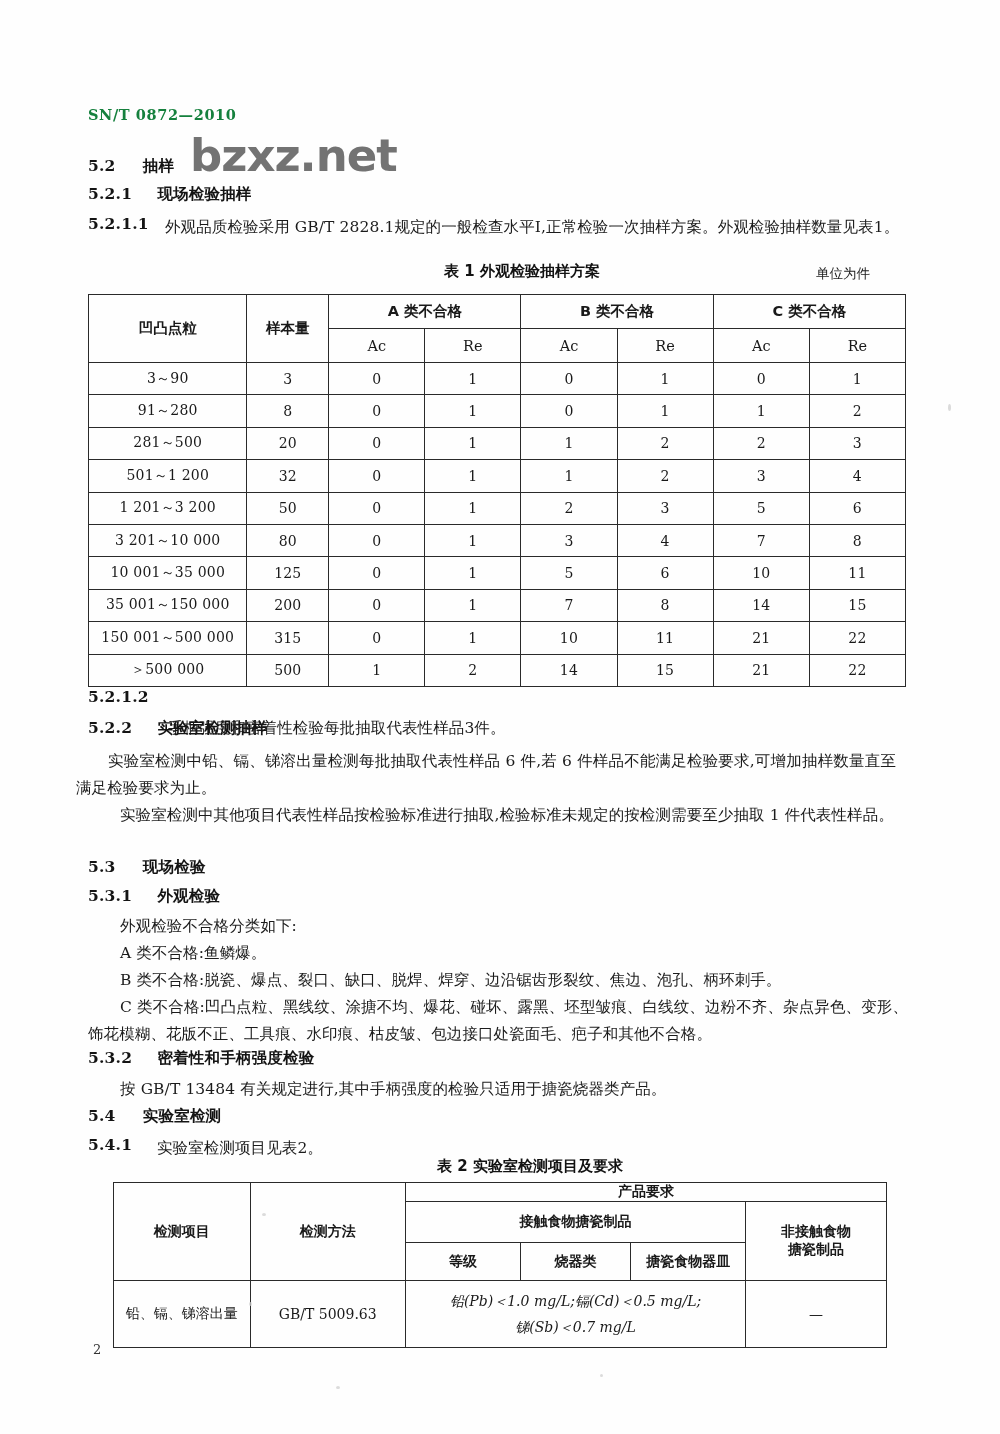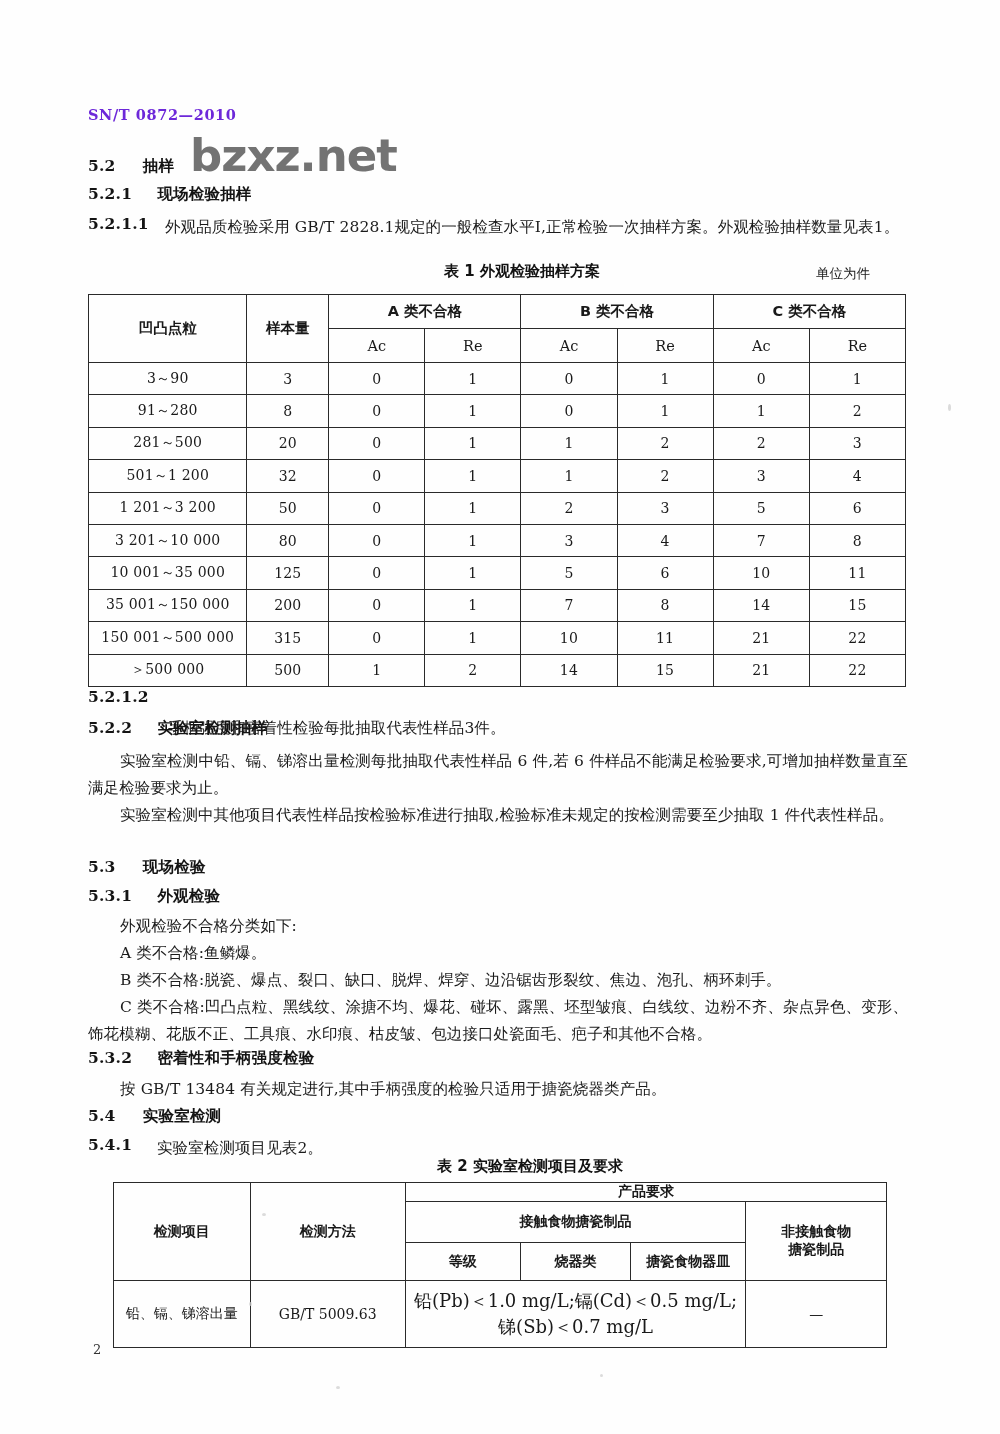--- a/index.html
+++ b/index.html
@@ -42,21 +42,21 @@
   }
 
   .runhead {
     position: absolute;
     left: 88px;
     top: 106px;
     font-family: "DejaVu Serif", "Liberation Serif", serif;
     font-weight: bold;
     font-size: 14.5px;
     letter-spacing: 0.6px;
-    color: #6d28d9;
+    color: #15803d;
   }
 
   .clause {
     position: absolute;
     font-family: "DejaVu Sans", "Liberation Sans", sans-serif;
     font-weight: bold;
     font-size: 15.5px;
     color: #141414;
     white-space: nowrap;
     letter-spacing: 0.2px;
@@ -122,23 +122,24 @@
 
   #table1 { left: 88px; top: 294px; width: 818px; }
   #table1 tr.hrow1 th { height: 33px; }
   #table1 tr.hrow2 th { height: 33px; }
   #table1 tbody td { height: 31.4px; }
 
   #table2 { left: 113px; top: 1182px; width: 774px; }
   #table2 th, #table2 td { font-size: 14px; }
   #table2 td.req {
     font-family: "DejaVu Serif", "Liberation Serif", serif;
-    font-size: 18px;
+    font-size: 14px;
     line-height: 26px;
     padding: 6px 4px;
+    font-style: italic;
   }
 
   .pagenum {
     position: absolute;
     left: 93px;
     top: 1342px;
     font-family: "DejaVu Serif", "Liberation Serif", serif;
     font-size: 13px;
     color: #333;
   }
@@ -308,21 +309,21 @@
       <span class="num">5.2.1.2</span>
     </div>
     <div class="para nw" style="left:168px; top:687px;margin-top:28px;">手柄强度和密着性检验每批抽取代表性样品3件。</div>
 
     <div class="clause" style="left:88px; top:718px;">
       <span class="num">5.2.2</span>
       <span style="display:inline-block;width:14px"></span>
       <span>实验室检测抽样</span>
     </div>
 
-    <div class="para" style="left:88px; top:748px; text-indent:32px;">实验室检测中铅、镉、锑溶出量检测每批抽取代表性样品 6 件,若 6 件样品不能满足检验要求,可增加抽样数量直至满足检验要求为止。</div>
+    <div class="para" style="left:76px; top:748px; text-indent:32px;">实验室检测中铅、镉、锑溶出量检测每批抽取代表性样品 6 件,若 6 件样品不能满足检验要求,可增加抽样数量直至满足检验要求为止。</div>
 
     <div class="para" style="left:88px; top:802px; text-indent:32px;">实验室检测中其他项目代表性样品按检验标准进行抽取,检验标准未规定的按检测需要至少抽取 1 件代表性样品。</div>
 
     <div class="clause" style="left:88px; top:857px;">
       <span class="num">5.3</span>
       <span style="display:inline-block;width:16px"></span>
       <span>现场检验</span>
     </div>
 
     <div class="clause" style="left:88px; top:886px;">

